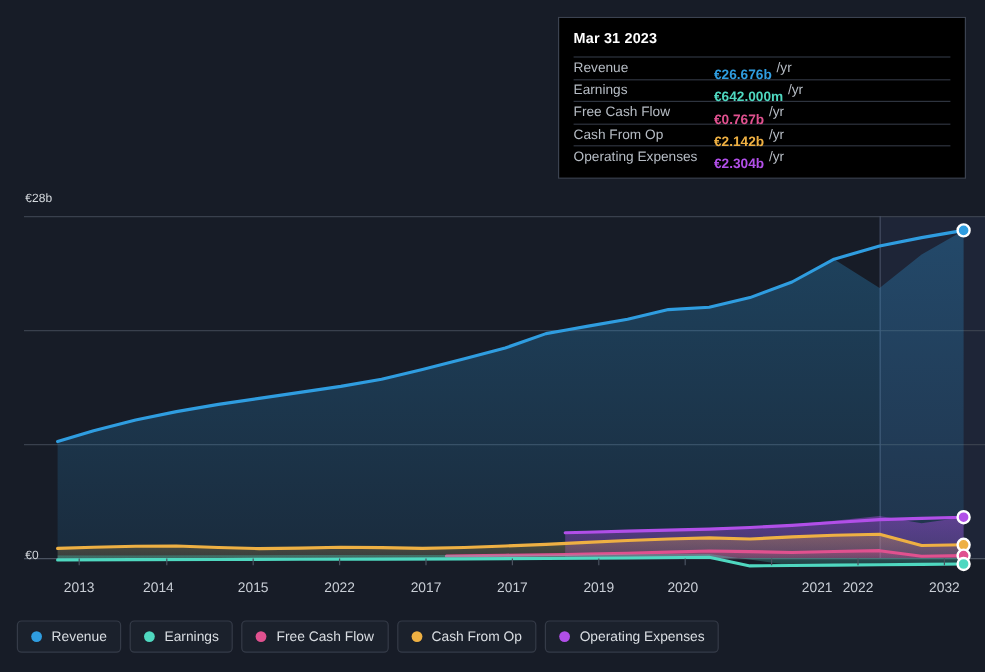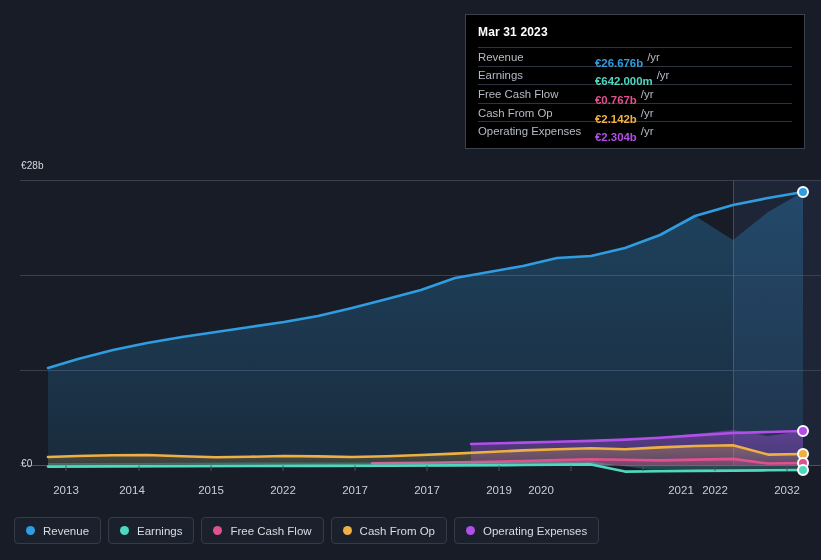--- a/index.html
+++ b/index.html
@@ -218,21 +218,21 @@
   <div class="y-axis-label" id="y-label-zero">€0</div>
 
   <div class="x-axis-labels">
     <span class="x-tick-label" style="left:66px">2013</span>
     <span class="x-tick-label" style="left:132px">2014</span>
     <span class="x-tick-label" style="left:211px">2015</span>
     <span class="x-tick-label" style="left:283px">2022</span>
     <span class="x-tick-label" style="left:355px">2017</span>
     <span class="x-tick-label" style="left:427px">2017</span>
     <span class="x-tick-label" style="left:499px">2019</span>
-    <span class="x-tick-label" style="left:541px">2020</span>
+    <span class="x-tick-label" style="left:569px">2020</span>
     <span class="x-tick-label" style="left:681px">2021</span>
     <span class="x-tick-label" style="left:715px">2022</span>
     <span class="x-tick-label" style="left:787px">2032</span>
   </div>
 
   <div id="tooltip">
     <div id="tooltip-date">Mar 31 2023</div>
 
     <div class="tt-row">
       <span class="tt-label">Revenue</span>

